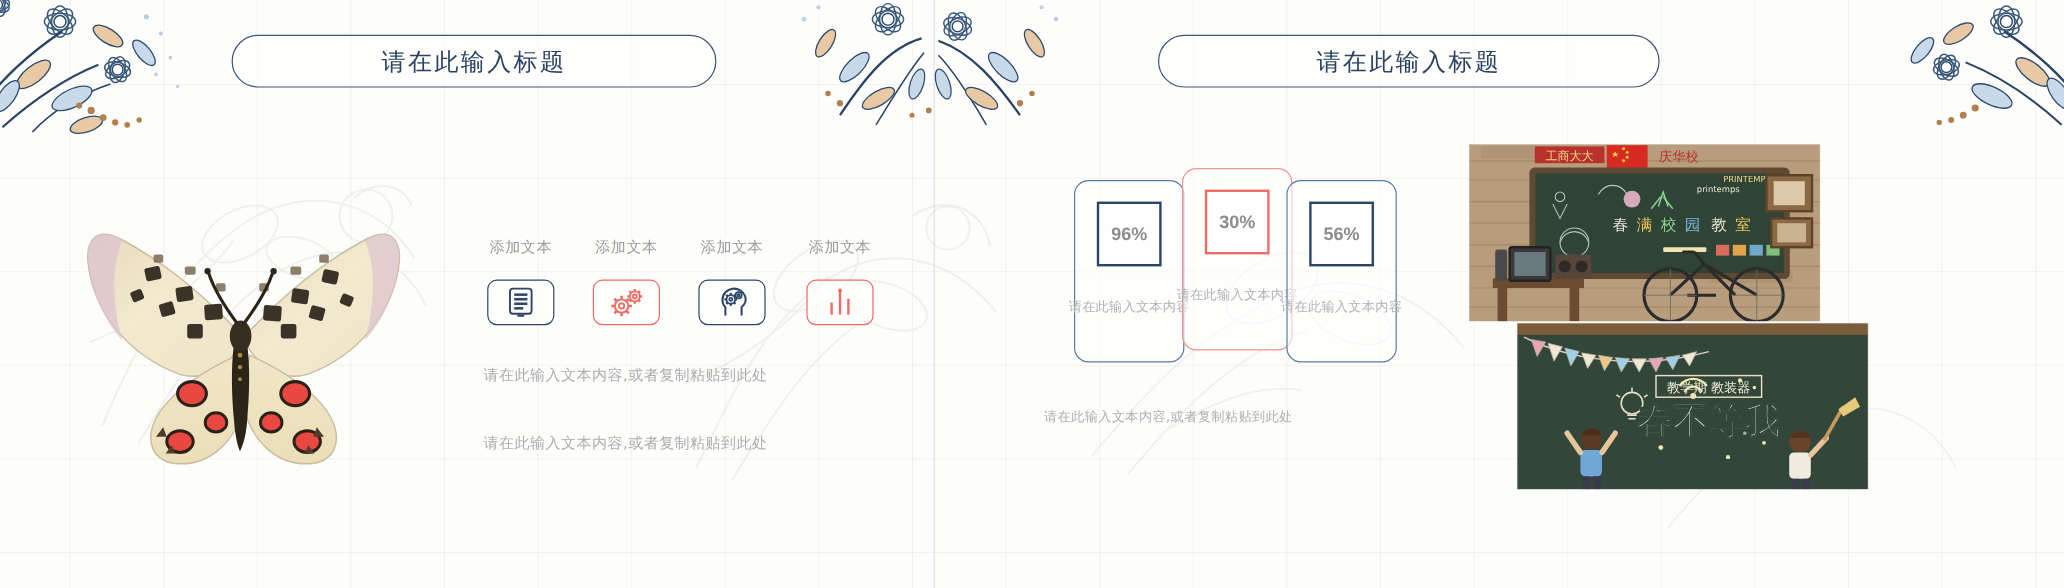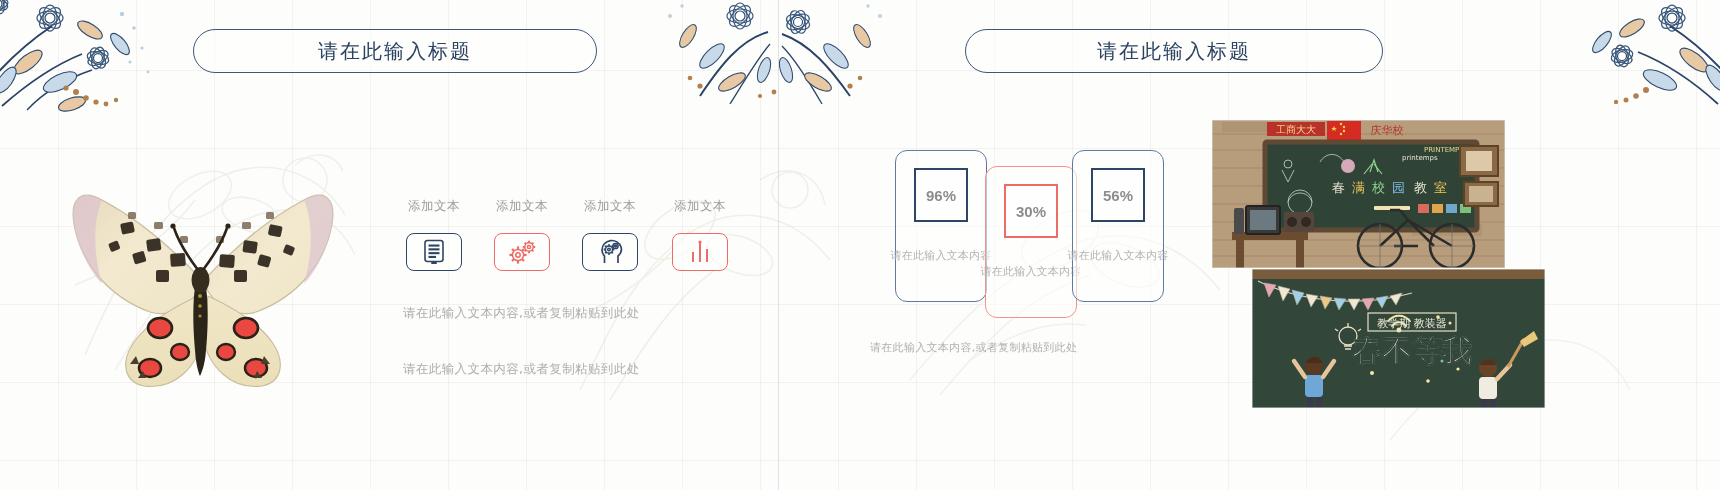--- a/index.html
+++ b/index.html
@@ -107,21 +107,21 @@
     position: absolute;
     width: 92px; height: 152px;
     border-radius: 12px;
     background: rgba(255,255,255,0.55);
     display: flex; flex-direction: column; align-items: center;
   }
   .stat-card.navy { border: 1.2px solid #5c7ba3; }
   .stat-card.red  { border: 1.2px solid #f2938f; }
 
   #card-0 { left: 895px;  top: 150px; }
-  #card-1 { left: 985px;  top: 166px; }
+  #card-1 { left: 985px;  top: 140px; }
   #card-2 { left: 1072px; top: 150px; }
 
   .stat-box {
     width: 54px; height: 54px;
     margin-top: 17px;
     display: flex; align-items: center; justify-content: center;
     font-size: 15px; font-weight: bold;
     color: #8c8c8c;
     background: rgba(255,255,255,0.35);
     font-family: "Liberation Sans", sans-serif;
@@ -146,20 +146,21 @@
     color: #b0b0b0;
     white-space: nowrap;
     letter-spacing: 0.3px;
     font-family: "DejaVu Sans", "Liberation Sans", sans-serif;
   }
 
   
   .photo {
     position: absolute;
     overflow: hidden;
+    margin-left: 12px;
   }
   #photo-top    { left: 1212px; top: 120px; width: 293px; height: 148px; }
   #photo-bottom { left: 1252px; top: 269px; width: 293px; height: 139px; }
 
   .photo svg { display: block; }
 </style>
 </head>
 <body>
 
 <div id="slide">

